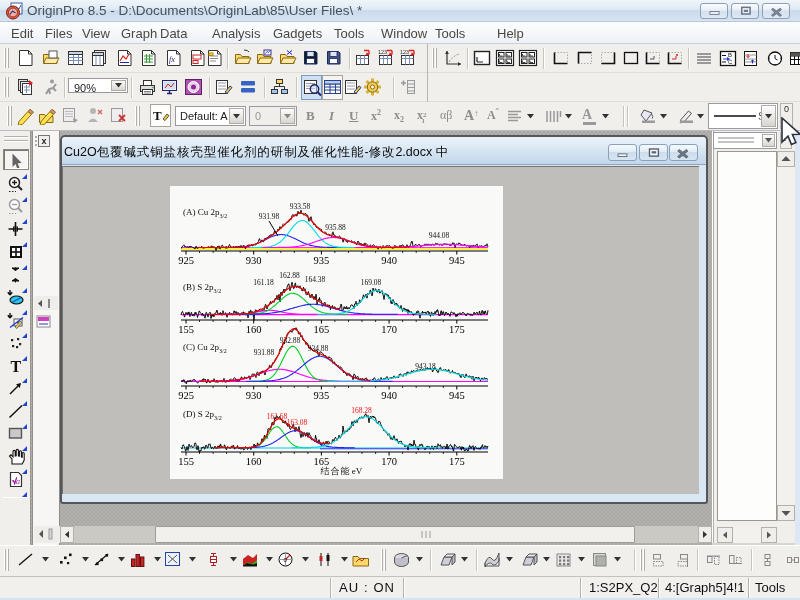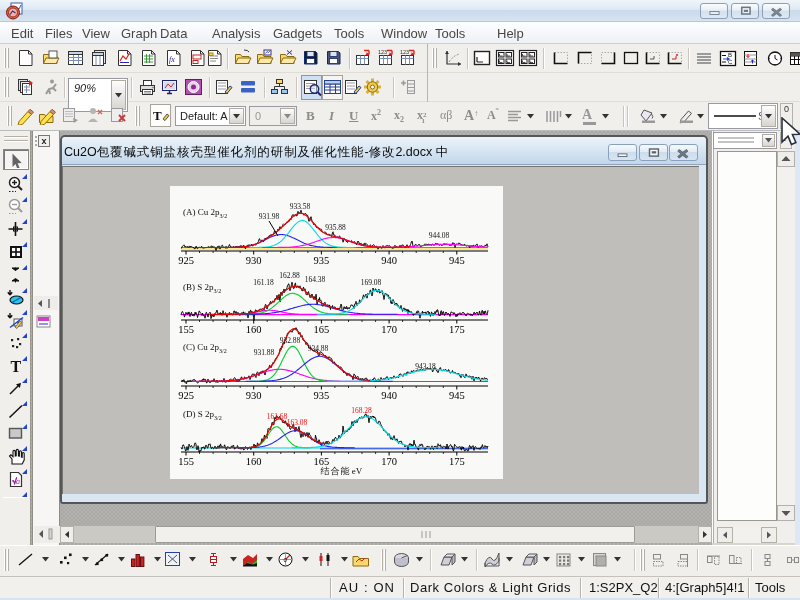--- a/index.html
+++ b/index.html
@@ -2,20 +2,21 @@
 <html><head><meta charset="utf-8"><style>html,body{margin:0;padding:0;}*{box-sizing:border-box;}body{width:800px;height:600px;overflow:hidden;font-family:"Liberation Sans",sans-serif;}.combo{background:#fff;border:1px solid #9a98a0;position:absolute;font-size:11px;color:#222;}.combobtn{position:absolute;right:1px;top:1px;bottom:1px;width:15px;background:linear-gradient(#fdfdfd,#d8d5d0);border:1px solid #b0aca4;display:flex;align-items:center;justify-content:center;}.mi{position:absolute;font-size:13px;color:#494742;top:4px;}</style></head><body>
 <div style="position:relative;width:800px;height:600px;background:#f1efec;">
 <div style="position:absolute;left:0px;top:0px;width:800px;height:22px;background:linear-gradient(#f0f5fa,#dfe9f4 45%,#cbdbec 50%,#d6e3f1);border-bottom:1px solid #b8c6d8;"></div>
 <div style="position:absolute;left:5px;top:2px;"><svg width="18" height="18">
         <rect x="6" y="1" width="11" height="11" fill="#fff" stroke="#3a5aa8"></rect>
         <polyline points="8,9 11,5 14,7 16,3" stroke="#3a5aa8" fill="none"></polyline>
         <circle cx="8" cy="10.5" r="6.5" fill="#e4604a" stroke="#7c1a10"></circle>
         <circle cx="8" cy="10.5" r="4.5" fill="#f5b0a0" stroke="#9a2a1a"></circle>
         <polyline points="5,12.5 7.5,9 10.5,11" stroke="#28348c" stroke-width="1.2" fill="none"></polyline>
       </svg></div>
+<div style="position:absolute;left:27px;top:3px;width:500px;height:17px;font-size:13.5px;color:#45505c;">OriginPro 8.5 - D:\Documents\OriginLab\85\User Files\ *</div>
 <div style="position:absolute;left:700px;top:3px;width:28px;height:16px;background:linear-gradient(#fbfdfe,#e7eef6 45%,#d3e0ee 50%,#dde8f3);border:1px solid #8fa0b4;border-radius:3px;"><svg width="27" height="15" viewBox="0 0 27 18">
         <rect x="8" y="9" width="11" height="3.5" fill="#e8eef5" stroke="#6a7684"></rect>
       </svg></div>
 <div style="position:absolute;left:731px;top:3px;width:28px;height:16px;background:linear-gradient(#fbfdfe,#e7eef6 45%,#d3e0ee 50%,#dde8f3);border:1px solid #8fa0b4;border-radius:3px;"><svg width="27" height="15" viewBox="0 0 27 18">
         <rect x="9" y="4" width="10" height="8" fill="#e8eef5" stroke="#6a7684" stroke-width="1.8"></rect>
         <rect x="11.5" y="7" width="5" height="2.5" fill="#6a7684"></rect>
       </svg></div>
 <div style="position:absolute;left:762px;top:3px;width:28px;height:16px;background:linear-gradient(#fbfdfe,#e7eef6 45%,#d3e0ee 50%,#dde8f3);border:1px solid #8fa0b4;border-radius:3px;"><svg width="27" height="15" viewBox="0 0 27 18">
         <path d="M9 5 l4.5 3.2 L18 5 l1.5 1.8 -4 3.2 4 3.2 L18 15 l-4.5-3.2 L9 15 l-1.5-1.8 4-3.2 -4-3.2z" fill="#7d8895" stroke="#5a6470" stroke-width="0.8"></path>
       </svg></div>
@@ -230,21 +231,21 @@
         <rect x="3.5" y="3.5" width="9" height="11" fill="#eee" stroke="#333"></rect>
         <rect x="5.5" y="5.5" width="9" height="11" fill="#fff" stroke="#333"></rect>
         <path d="M7 9 h6 M7 12 h6 M9.5 7 v8" stroke="#7a8fb8"></path>
         <path d="M12 2 l4 3 -4 3 z" fill="#dd2222"></path>
       </svg></div>
 <div style="position:absolute;left:41px;top:78px;"><svg width="18" height="18" viewBox="0 0 18 18">
         <circle cx="11" cy="3.5" r="2" fill="#9a9a9a"></circle>
         <path d="M5 16 l3-5 4-1 3-4 M8 11 l1 5 M12 10 l3 3" stroke="#9a9a9a" stroke-width="2" fill="none"></path>
       </svg></div>
 <div style="position:absolute;left:64px;top:77px;width:1px;height:21px;background:#c9c5be;box-shadow:1px 0 0 #fff;"></div>
-<div class="combo" style="left:68px;top:78px;width:60px;height:34px;font-style:italic;">
+<div class="combo" style="left:68px;top:78px;width:60px;height:15px;">
       <span style="position:absolute;left:5px;top:2.5px;">90%</span>
       <span class="combobtn">
         <svg width="7" height="5">
           <path d="M0 0 h7 l-3.5 4.5z" fill="#333"></path>
         </svg>
       </span>
     </div>
 <div style="position:absolute;left:131px;top:77px;width:1px;height:21px;background:#c9c5be;box-shadow:1px 0 0 #fff;"></div>
 <div style="position:absolute;left:138px;top:78px;"><svg width="19" height="18" viewBox="0 0 19 18">
         <rect x="2.5" y="7.5" width="14" height="6" fill="#ddd" stroke="#333"></rect>
@@ -984,21 +985,20 @@
       </svg></div>
 <div style="position:absolute;left:785px;top:552px;"><svg width="16" height="16" viewBox="0 0 16 16">
         <rect x="2.5" y="5.5" width="4" height="5" fill="none" stroke="#888"></rect>
         <rect x="9.5" y="5.5" width="4" height="5" fill="none" stroke="#888"></rect>
         <path d="M6.5 8 h3" stroke="#888"></path>
       </svg></div>
 <div style="position:absolute;left:697px;top:549px;width:1px;height:22px;background:#c9c5be;box-shadow:1px 0 0 #fff;"></div>
 <div style="position:absolute;left:751px;top:549px;width:1px;height:22px;background:#c9c5be;box-shadow:1px 0 0 #fff;"></div>
 <div style="position:absolute;left:0px;top:576px;width:800px;height:24px;background:#f2f0ed;border-top:1px solid #c6c2bb;"></div>
 <div style="position:absolute;left:339px;top:580px;font-size:13px;color:#111;white-space:nowrap;letter-spacing:1.1px;">AU : ON</div>
-<div style="position:absolute;left:410px;top:580px;font-size:13px;color:#111;white-space:nowrap;letter-spacing:0.55px;">Dark Colors &amp; Light Grids</div>
 <div style="position:absolute;left:589px;top:580px;font-size:13px;color:#111;white-space:nowrap;">1:S2PX_Q2</div>
 <div style="position:absolute;left:665px;top:580px;font-size:13px;color:#111;white-space:nowrap;">4:[Graph5]4!1</div>
 <div style="position:absolute;left:755px;top:580px;font-size:13px;color:#111;white-space:nowrap;">Tools</div>
 <div style="position:absolute;left:330px;top:578px;width:1px;height:20px;background:#b7b3ac;box-shadow:1px 0 0 #fff;"></div>
 <div style="position:absolute;left:403px;top:578px;width:1px;height:20px;background:#b7b3ac;box-shadow:1px 0 0 #fff;"></div>
 <div style="position:absolute;left:580px;top:578px;width:1px;height:20px;background:#b7b3ac;box-shadow:1px 0 0 #fff;"></div>
 <div style="position:absolute;left:658px;top:578px;width:1px;height:20px;background:#b7b3ac;box-shadow:1px 0 0 #fff;"></div>
 <div style="position:absolute;left:748px;top:578px;width:1px;height:20px;background:#b7b3ac;box-shadow:1px 0 0 #fff;"></div>
 <div style="position:absolute;left:0px;top:598px;width:800px;height:2px;background:#d6e4f2;"></div>
 <div style="position:absolute;left:781px;top:117px;width:20px;height:29px;z-index:99;"><svg width="20" height="29" viewBox="0 0 20 29">

